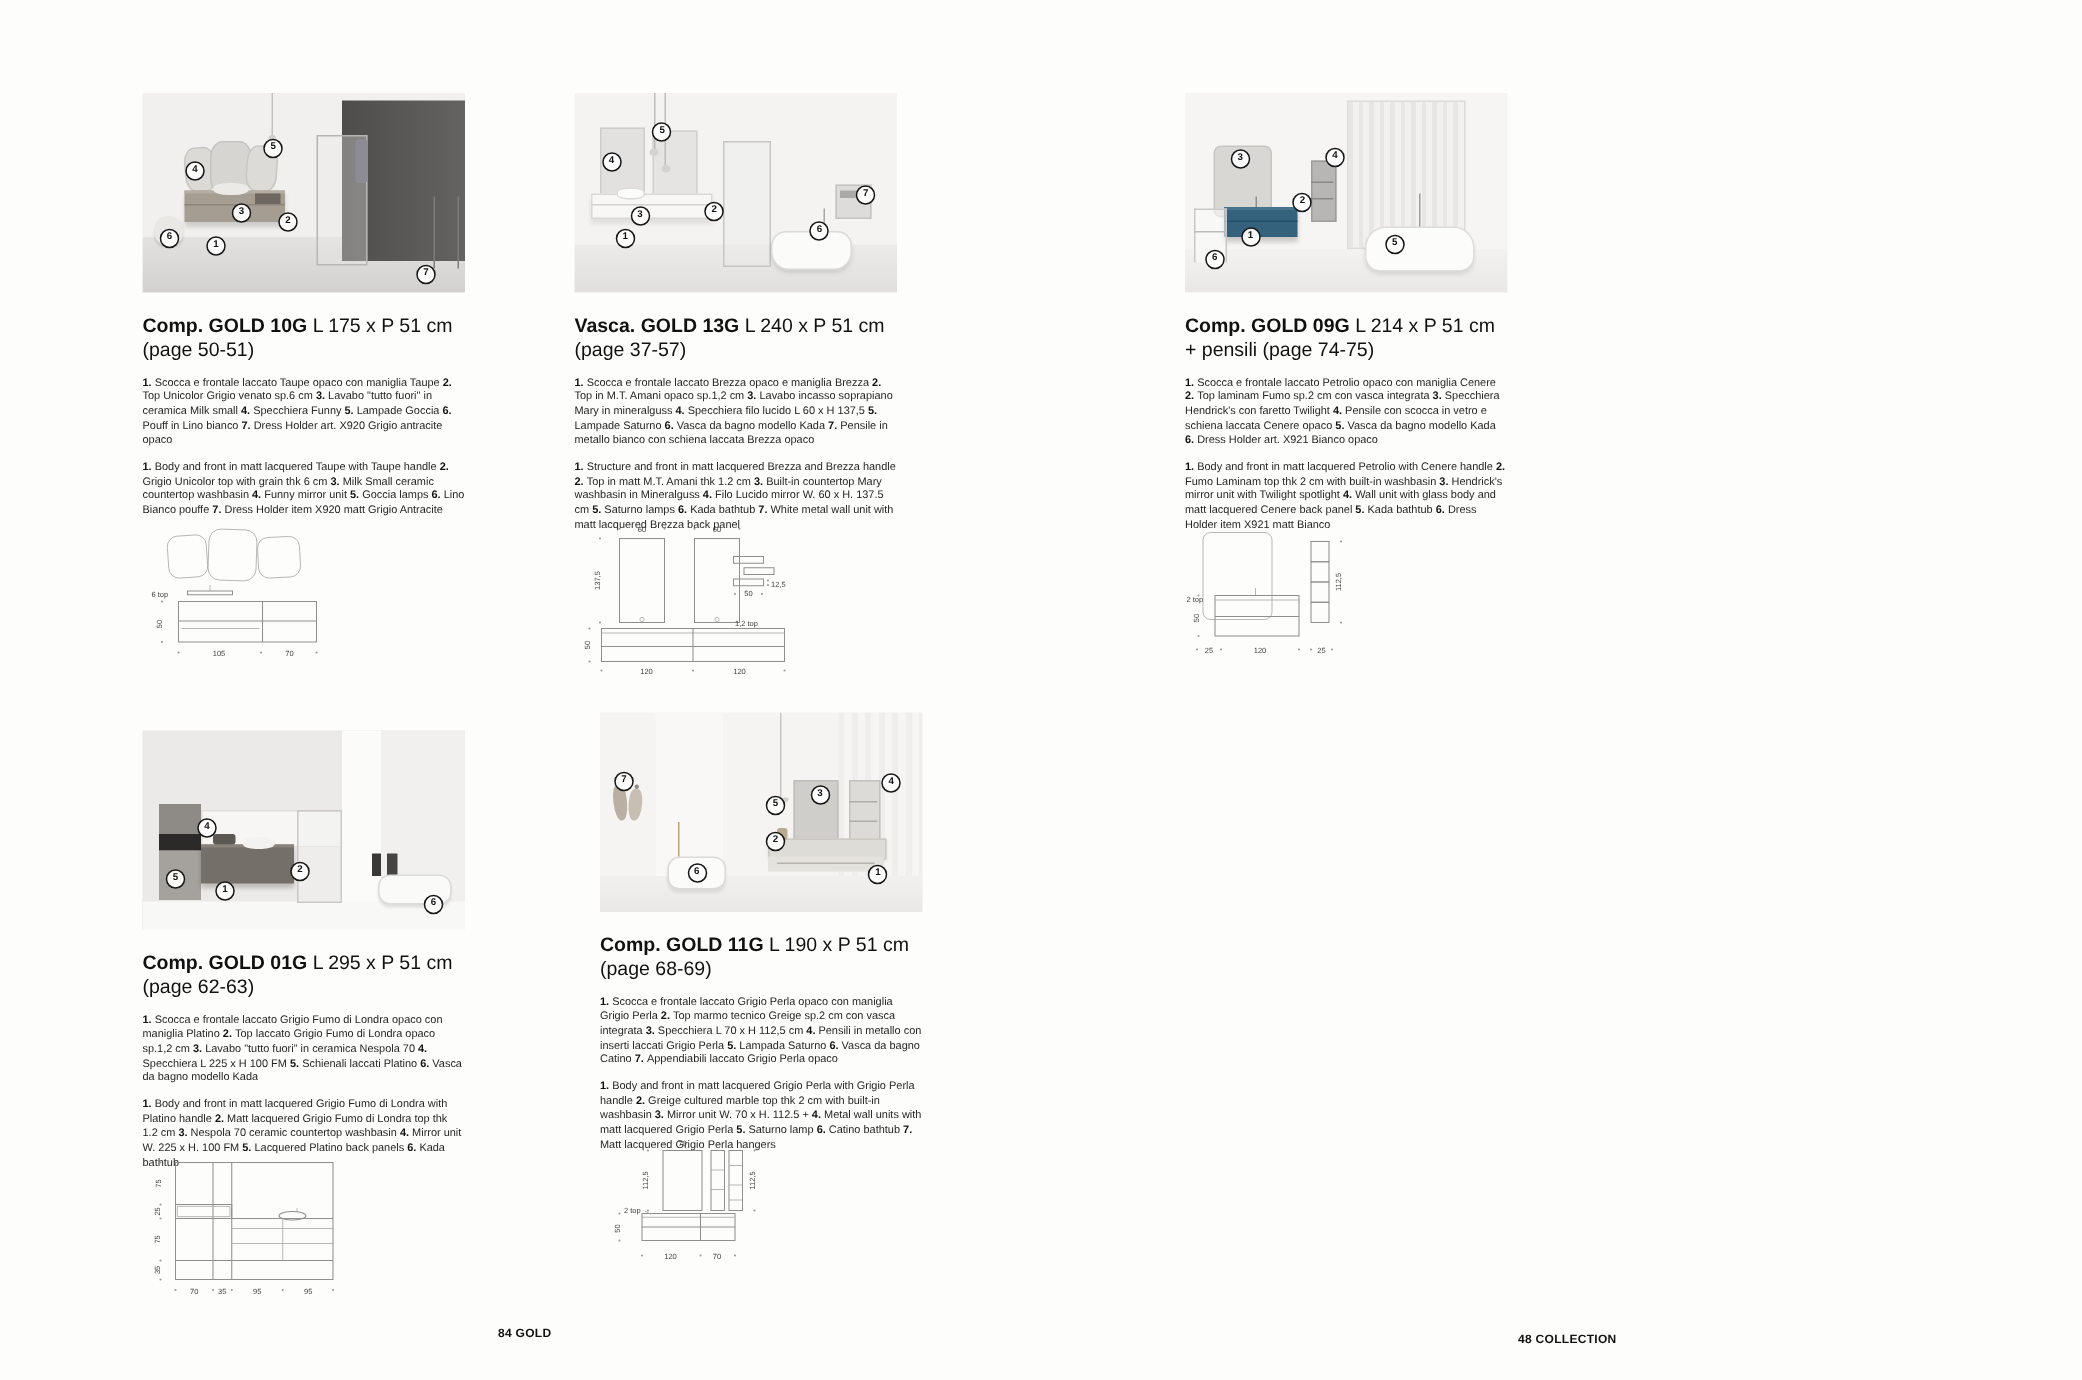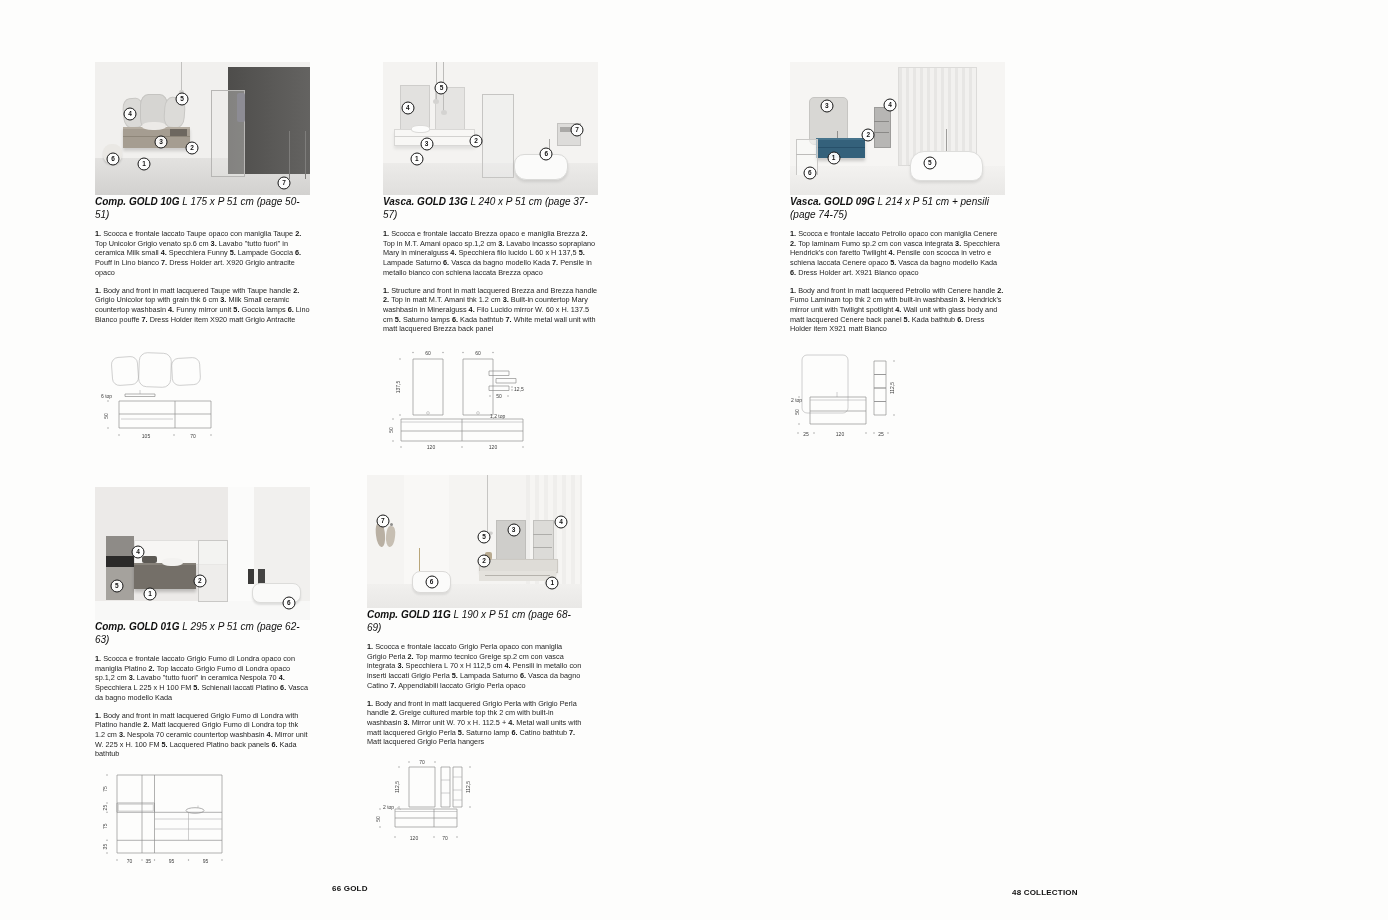--- a/index.html
+++ b/index.html
@@ -14,21 +14,21 @@
                   background:linear-gradient(#e3e2e0,#d2d1cf); }
   .abs { position:absolute; }
 
   
   .callout { position:absolute; width:11px; height:11px; border:1px solid #161616; border-radius:50%;
              background:rgba(255,255,255,.93); color:#111; font-size:6.5px; font-weight:bold;
              display:flex; align-items:center; justify-content:center;
              transform:translate(-50%,-50%); line-height:1; }
 
   
-  .title { margin:1px 0 0; font-size:10px; line-height:1.25; font-weight:normal; color:#111;font-style:italic; }
+  .title { margin:14px 0 0; font-size:13px; line-height:1.25; font-weight:normal; color:#111; }
   .title b { font-weight:bold; }
   .desc { margin:8px 2px 0 0; font-size:7.3px; line-height:1.33; color:#262626; }
   .desc b { font-weight:bold; color:#111; }
 
   
   .drawing { position:absolute; left:0; }
   .row1 .drawing { top:283px; }
   .row2 .drawing { top:280px; }
   .drawing svg { display:block; }
   .drawing svg * { vector-effect:non-scaling-stroke; }
@@ -187,21 +187,21 @@
       <div class="abs" style="left:3%;top:58%;width:9%;height:26%;border:1px solid #c9c8c6;border-bottom:none;background:rgba(250,250,249,.6);"></div>
       <div class="abs" style="left:3%;top:69%;width:9%;height:1px;background:#bdbcba;"></div>
     <div class="callout" style="left: 20.3%; top: 72.2%;">1</div>
         <div class="callout" style="left: 36.4%; top: 54.9%;">2</div>
         <div class="callout" style="left: 17.1%; top: 33.1%;">3</div>
         <div class="callout" style="left: 46.5%; top: 32.3%;">4</div>
         <div class="callout" style="left: 65%; top: 75.9%;">5</div>
         <div class="callout" style="left: 9.2%; top: 83.5%;">6</div>
       </div>
     <h3 class="title">
-      <b>Vasca. GOLD 09G</b>
+      <b>Comp. GOLD 09G</b>
       <span>L 214 x P 51 cm + pensili (page 74-75)</span>
     </h3>
     <p class="desc"><b>1. </b>Scocca e frontale laccato Petrolio opaco con maniglia Cenere <b>2. </b>Top laminam Fumo sp.2 cm con vasca integrata <b>3. </b>Specchiera Hendrick's con faretto Twilight <b>4. </b>Pensile con scocca in vetro e schiena laccata Cenere opaco <b>5. </b>Vasca da bagno modello Kada <b>6. </b>Dress Holder art. X921 Bianco opaco </p>
     <p class="desc"><b>1. </b>Body and front in matt lacquered Petrolio with Cenere handle <b>2. </b>Fumo Laminam top thk 2 cm with built-in washbasin <b>3. </b>Hendrick's mirror unit with Twilight spotlight <b>4. </b>Wall unit with glass body and matt lacquered Cenere back panel <b>5. </b>Kada bathtub <b>6. </b>Dress Holder item X921 matt Bianco </p>
     <div class="drawing">
       <svg width="115" height="95" viewBox="0 0 115 95">
         <rect class="ln2" x="12" y="10" width="46" height="58" rx="5"></rect>
         <line class="ln2" x1="47" y1="47" x2="47" y2="52"></line>
         <rect class="ln" x="20" y="52" width="56" height="27"></rect>
         <line class="ln2" x1="20" y1="55" x2="76" y2="55"></line>
@@ -287,21 +287,21 @@
           <circle class="dot" cx="93.5" cy="93" r=".7"></circle>
           <circle class="dot" cx="127" cy="93" r=".7"></circle>
         <text x="34.5" y="95.5" text-anchor="middle">70</text>
         <text x="53.2" y="95.5" text-anchor="middle">35</text>
         <text x="76.5" y="95.5" text-anchor="middle">95</text>
         <text x="110.5" y="95.5" text-anchor="middle">95</text>
       </svg>
     </div>
   </section>
 
-  <section class="comp row2" style="left:367px; top:475px;">
+  <section class="comp row2" style="left:400px; top:475px;">
     <div class="photo" style="background:#f5f4f2;">
       <div class="abs" style="left:17%;top:0;width:21%;height:100%;background:#f9f8f6;"></div>
       <div class="abs" style="left:74%;top:0;width:26%;height:100%;background:repeating-linear-gradient(90deg,#efeeec 0 4px,#f6f5f3 4px 9px);"></div>
       <div class="abs floor" style="height:18%;background:linear-gradient(#f1f0ee,#e9e8e6);"></div>
       <div class="abs" style="left:4%;top:36%;width:4%;height:18%;background:#b9b0a3;border-radius:40% 40% 50% 50%;transform:rotate(-6deg);"></div>
       <div class="abs" style="left:9%;top:38%;width:4%;height:16%;background:#c7bfb3;border-radius:40% 40% 50% 50%;transform:rotate(5deg);"></div>
       <div class="abs" style="left:5%;top:34%;width:3px;height:3px;background:#8f8e8c;border-radius:50%;"></div>
       <div class="abs" style="left:10.5%;top:36%;width:3px;height:3px;background:#8f8e8c;border-radius:50%;"></div>
       <div class="abs" style="left:21%;top:72%;width:17%;height:15%;background:#fbfbfa;border:1px solid #dbdad8;border-radius:8px;box-shadow:0 2px 2px rgba(0,0,0,.08);"></div>
       <div class="abs" style="left:24%;top:55%;width:1.5px;height:17%;background:#b9a67a;"></div>
@@ -359,16 +359,16 @@
           <circle class="dot" cx="9" cy="72" r=".7"></circle>
         <circle class="dot" cx="24" cy="82" r=".7"></circle>
           <circle class="dot" cx="63" cy="82" r=".7"></circle>
           <circle class="dot" cx="86" cy="82" r=".7"></circle>
         <text x="43" y="84.5" text-anchor="middle">120</text>
         <text x="74" y="84.5" text-anchor="middle">70</text>
       </svg>
     </div>
   </section>
 
-  <div class="footer" style="left:332px; top:884px;">66 GOLD</div>
+  <div class="footer" style="left:332px; top:884px;">84 GOLD</div>
   <div class="footer" style="left:1012px; top:888px;">48 COLLECTION</div>
 
 </div>
 
 </body></html>

